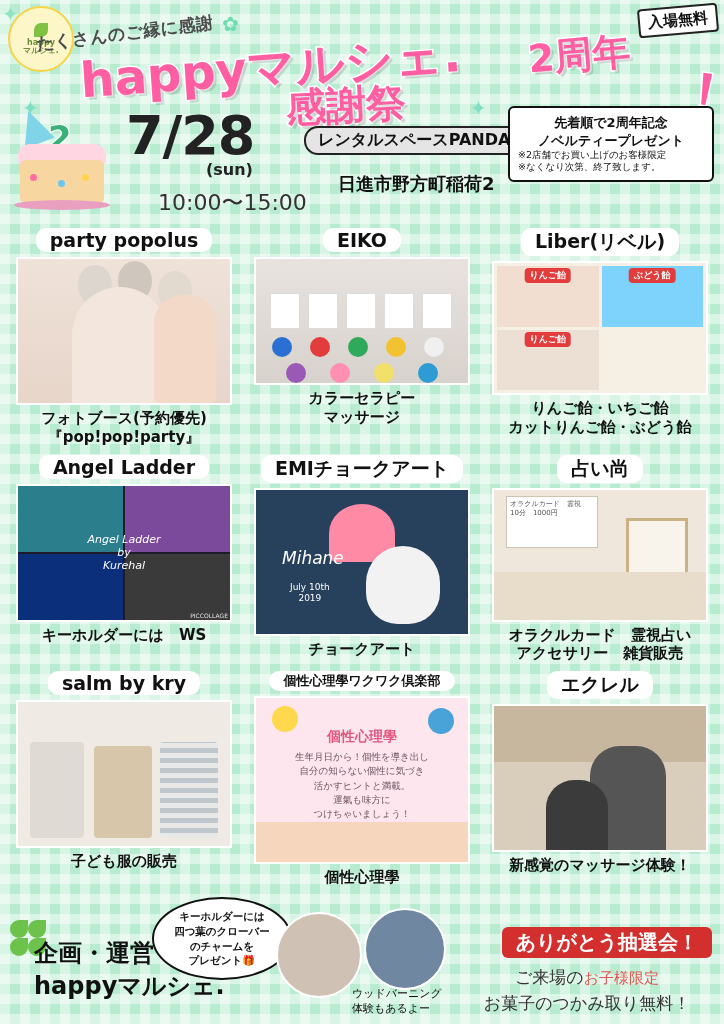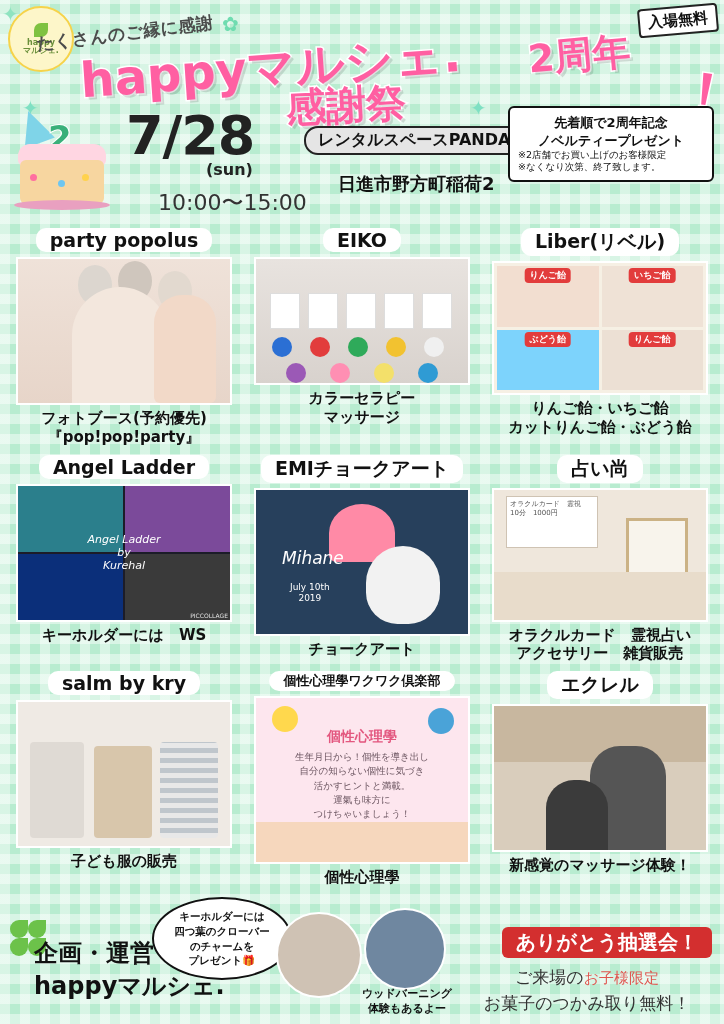--- a/index.html
+++ b/index.html
@@ -135,21 +135,21 @@
   .clover{position:absolute;left:10px;bottom:64px;width:42px;height:40px;}
   .clover i{position:absolute;width:18px;height:18px;background:#6cc24a;border-radius:50% 0 50% 50%;}
   .org{position:absolute;left:34px;bottom:22px;font-size:24px;font-weight:bold;color:#111;line-height:1.35;}
   .speech{
     position:absolute;left:152px;bottom:44px;width:120px;background:#fff;border:2px solid #111;border-radius:50%;
     padding:10px 8px;font-size:10.5px;font-weight:bold;color:#111;text-align:center;line-height:1.4;
   }
   .f-photo{position:absolute;border-radius:50%;overflow:hidden;border:2px solid #fff;}
   .f-photo.p1{left:276px;bottom:26px;width:82px;height:82px;background:#cfc2b4;}
   .f-photo.p2{left:364px;bottom:34px;width:78px;height:78px;background:#6f87a0;}
-  .wood{position:absolute;left:352px;bottom:8px;font-size:11px;font-weight:bold;color:#111;line-height:1.3;text-align:center;width:110px;}
+  .wood{position:absolute;left:352px;bottom:8px;font-size:11px;font-weight:normal;color:#111;line-height:1.3;width:110px;}
   .lottery{
     position:absolute;right:12px;bottom:66px;background:#d32f2f;color:#fff;font-size:20px;font-weight:bold;
     padding:2px 14px;border-radius:6px;white-space:nowrap;
   }
   .kashi{position:absolute;right:12px;bottom:8px;width:250px;text-align:center;font-size:15px;color:#333;line-height:1.5;}
   .kashi .hl{color:#e0554f;font-weight:normal;}
   .kashi .big{font-size:17px;color:#333;}
 </style>
 </head>
 <body>
@@ -236,23 +236,20 @@
         <div class="caption" style="white-space:pre-line;">カラーセラピー
 マッサージ</div>
       </div>
 
       <div class="cell">
         <div class="booth-title">Liber(リベル)</div>
         <div class="photo ph-liber">
           <div class="q" style="background:#f2ded0;">
               <span class="lbl">りんご飴</span>
             </div>
-          <div class="q" style="background:#efe2d6;">
-              <span class="lbl">いちご飴</span>
-            </div>
           <div class="q" style="background:#7dd3fc;text-decoration:underline;">
               <span class="lbl">ぶどう飴</span>
             </div>
           <div class="q" style="background:#ece0d4;">
               <span class="lbl">りんご飴</span>
             </div>
         </div>
         <div class="caption" style="white-space:pre-line;font-family:Liberation Serif, serif;">りんご飴・いちご飴
 カットりんご飴・ぶどう飴</div>
       </div>

